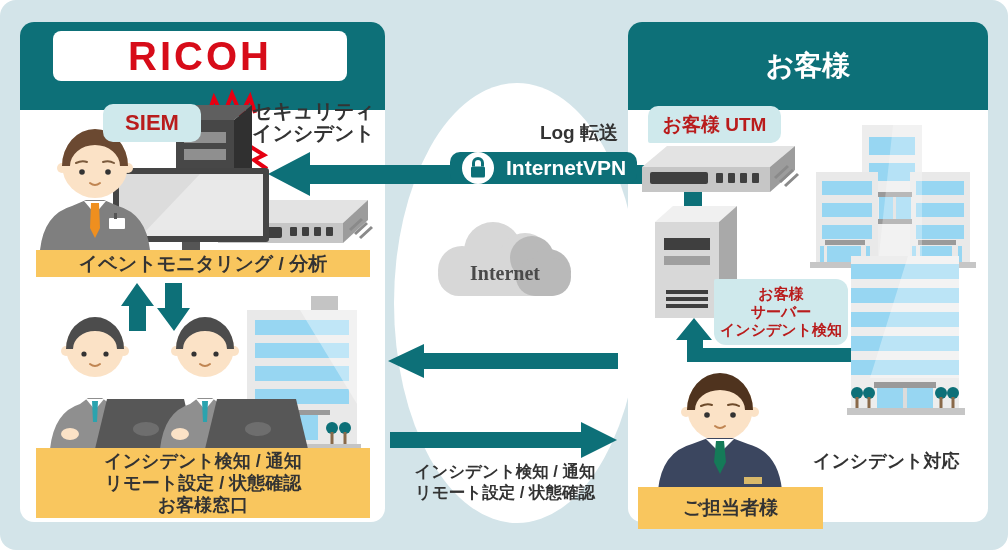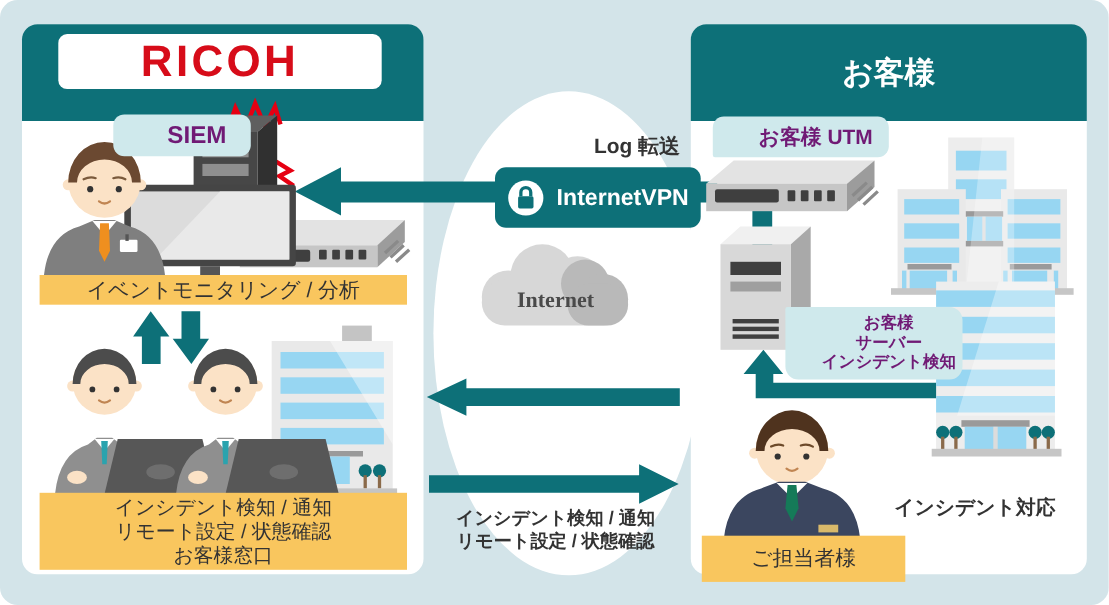--- a/index.html
+++ b/index.html
@@ -9,33 +9,33 @@
   .panel{position:absolute;top:22px;height:500px;background:#ffffff;border-radius:14px;}
   #panelL{left:20px;width:365px;}
   #panelR{left:628px;width:360px;}
   .phead{position:absolute;top:0;left:0;right:0;height:88px;background:#0d7078;border-radius:14px 14px 0 0;}
   .logobox{position:absolute;left:33px;top:9px;width:294px;height:50px;background:#fff;border-radius:8px;
            display:flex;align-items:center;justify-content:center;font-size:40px;font-weight:800;
            letter-spacing:3px;color:#d70c19;}
   .ptitle{position:absolute;inset:0;display:flex;align-items:center;justify-content:center;
           color:#fff;font-size:28px;font-weight:700;}
   .bubble{position:absolute;background:#cfe9ec;display:flex;align-items:center;justify-content:center;
-          font-weight:700;color:#701a75;text-align:center;padding-left:27px;}
+          font-weight:700;color:#b91c1c;text-align:center;}
   #siemLabel{left:103px;top:104px;width:98px;height:38px;font-size:22px;border-radius:10px;}
   #utmLabel{left:648px;top:106px;width:133px;height:37px;font-size:19px;border-radius:10px 10px 10px 2px;}
   #srvLabel{left:714px;top:279px;width:134px;height:66px;font-size:15px;line-height:18px;
             border-radius:2px 12px 12px 12px;flex-direction:column;}
   .band{position:absolute;background:#f9c65e;display:flex;flex-direction:column;align-items:center;
-        justify-content:center;font-weight:400;color:#333;text-align:center;}
+        justify-content:center;font-weight:700;color:#333;text-align:center;}
   #band1{left:36px;top:250px;width:334px;height:27px;font-size:19px;}
   #band2{left:36px;top:448px;width:334px;height:70px;font-size:18px;line-height:22px;}
   #contactBand{left:638px;top:487px;width:185px;height:42px;font-size:19px;}
   #incidentTxt{left:252px;top:100px;width:130px;font-size:20px;line-height:22px;font-weight:800;color:#333;}
   #logTxt{left:498px;top:120px;width:120px;text-align:right;font-size:19px;font-weight:700;}
-  #vpnPill{left:450px;top:152px;width:187px;height:55px;background:#0d7078;border-radius:10px;
+  #vpnPill{left:450px;top:152px;width:187px;height:32px;background:#0d7078;border-radius:10px;
            display:flex;align-items:center;gap:10px;padding-left:10px;box-sizing:border-box;
            color:#fff;font-size:21px;font-weight:700;}
   #cloudTxt{left:455px;top:262px;width:100px;text-align:center;font-size:20px;font-weight:700;color:#4a4a4a;font-family:Liberation Serif, serif;}
   #cap1{left:398px;top:386px;width:226px;text-align:center;font-size:16.5px;font-weight:700;}
   #cap2{left:392px;top:461px;width:226px;text-align:center;font-size:16.5px;font-weight:700;line-height:21px;}
   #irTxt{left:813px;top:449px;width:160px;font-size:18px;font-weight:700;}
   svg.scene{position:absolute;left:0;top:0;pointer-events:none;}
 </style>
 </head>
 <body>
@@ -283,20 +283,24 @@
       <rect x="744" y="477" width="18" height="7" fill="#d9b96a"></rect>
     </g>
 
     <polygon points="388,361 424,344 424,353 618,353 618,369 424,369 424,378" fill="#0d7078"></polygon>
 
     <polygon points="617,440 581,422 581,432 390,432 390,448 581,448 581,458" fill="#0d7078"></polygon>
   </svg>
 
   <div class="abs bubble" id="siemLabel">SIEM</div>
 
+  <div class="abs" id="incidentTxt">
+    <div>セキュリティ</div>
+    <div>インシデント</div>
+  </div>
 
   <div class="band" id="band1">
     <div>イベントモニタリング / 分析</div>
   </div>
 
   <div class="band" id="band2">
     <div>インシデント検知 / 通知</div>
     <div>リモート設定 / 状態確認</div>
     <div>お客様窓口</div>
   </div>

